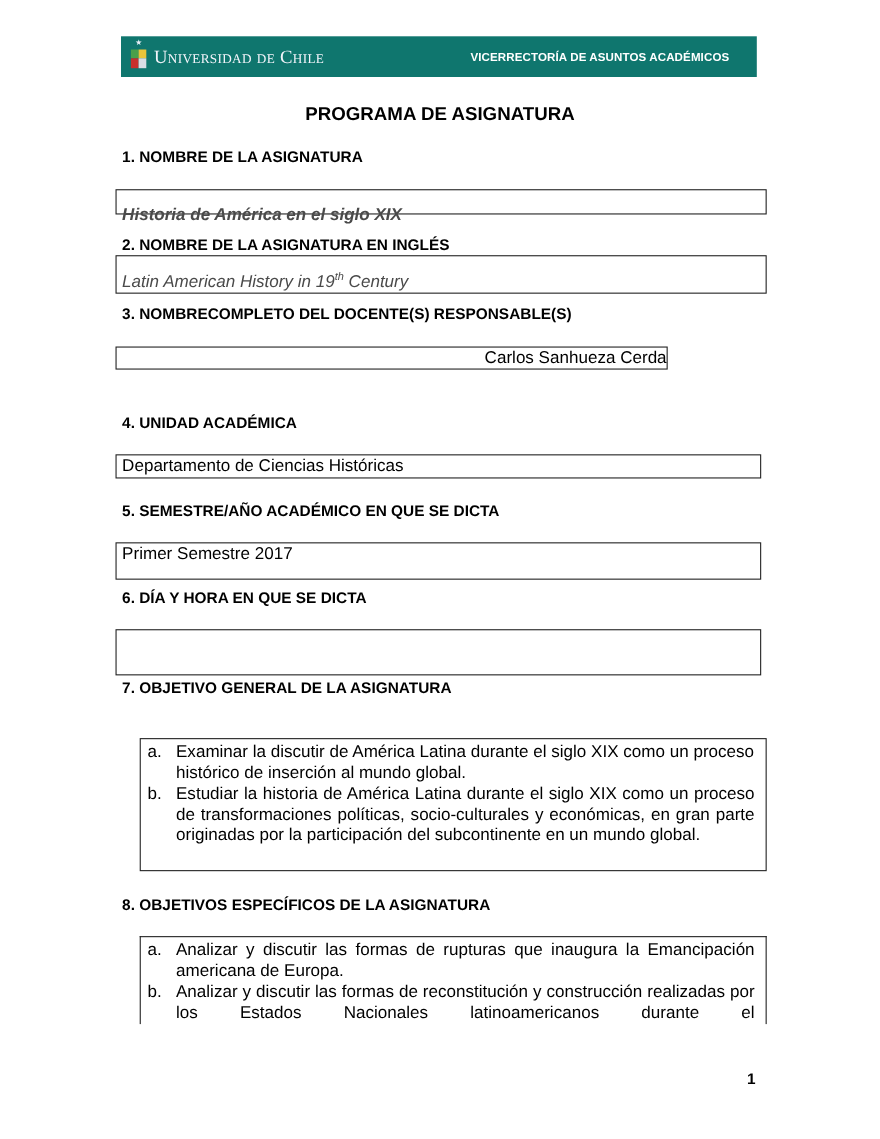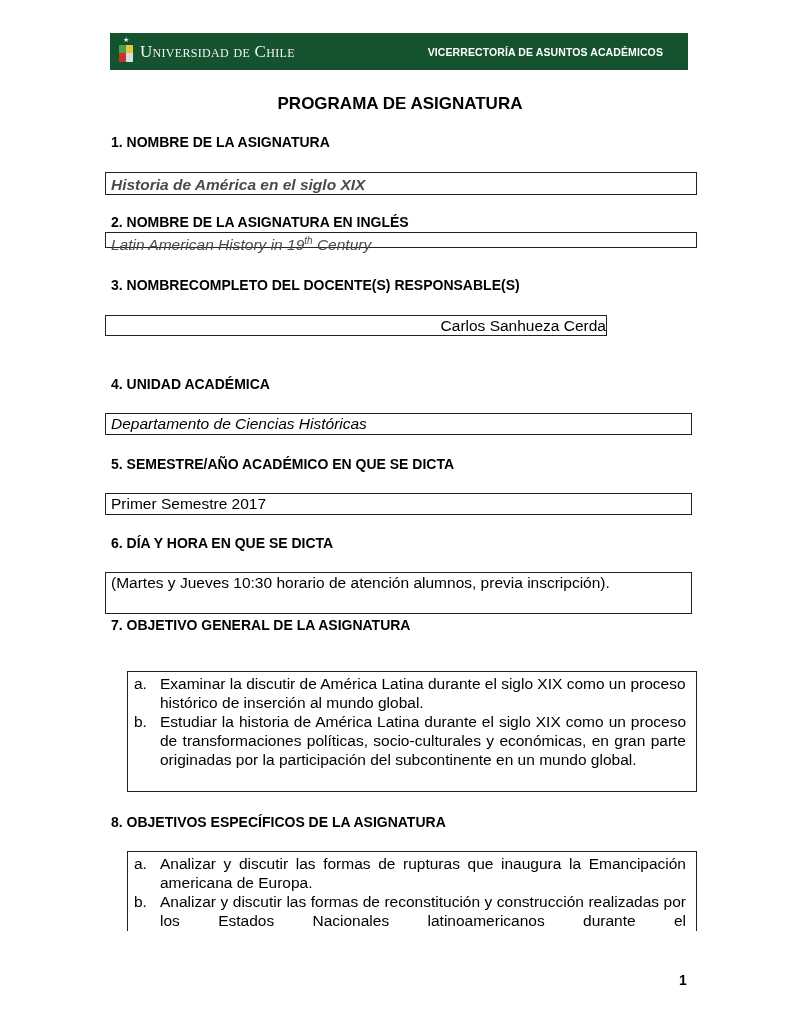--- a/index.html
+++ b/index.html
@@ -1,19 +1,19 @@
 <!DOCTYPE html>
 <html><head>
 <meta charset="utf-8">
 <style>
   html, body { margin: 0; padding: 0; background: #ffffff; }
   body { width: 800px; height: 1035px; position: relative; overflow: hidden;
          font-family: "Liberation Sans", sans-serif; color: #000; }
   .banner { position: absolute; left: 110px; top: 33px; width: 578px; height: 37px;
-            background: #14532d; }
+            background: #0f766e; }
   .crest { position: absolute; left: 9px; top: 4px; width: 14px; height: 30px; }
   .crest .star { position: absolute; left: 4px; top: -1px; color: #e9eef8; font-size: 7px; line-height: 7px; }
   .crest .q1 { position: absolute; left: 0; top: 8px; width: 7px; height: 8px; background: #4aa04a; }
   .crest .q2 { position: absolute; left: 7px; top: 8px; width: 7px; height: 8px; background: #e8c53a; }
   .crest .q3 { position: absolute; left: 0; top: 16px; width: 7px; height: 9px; background: #c8302c; }
   .crest .q4 { position: absolute; left: 7px; top: 16px; width: 7px; height: 9px; background: #d9dde4; }
   .uni-name { position: absolute; left: 30px; top: 10px; color: #f2f4fa; font-family: "Liberation Serif", serif;
               font-size: 17px; letter-spacing: 0.3px; font-variant: small-caps; line-height: 18px; white-space: nowrap; }
   .vice { position: absolute; right: 25px; top: 13px; color: #ffffff; font-weight: bold; font-size: 10.5px;
           letter-spacing: 0.1px; line-height: 12px; white-space: nowrap; }
@@ -44,47 +44,46 @@
       <span class="q3"></span>
       <span class="q4"></span>
   </div>
   <span class="uni-name">Universidad de Chile</span>
   <span class="vice">VICERRECTORÍA DE ASUNTOS ACADÉMICOS</span>
 </div>
 
 <div class="title">PROGRAMA DE ASIGNATURA</div>
 
 <div class="h" style="top:133px">1. NOMBRE DE LA ASIGNATURA</div>
-<div class="box gray-italic bold" style="left:105px; top:172px; width:592px; height:23px; padding-top:2px;">
+<div class="box gray-italic bold" style="left:105px; top:172px; width:592px; height:23px; padding-top:13px;">
   <span>Historia de América en el siglo XIX</span>
 </div>
 
 <div class="h" style="top:213px">2. NOMBRE DE LA ASIGNATURA EN INGLÉS</div>
-<div class="box gray-italic" style="left:105px; top:232px; width:592px; height:16px; padding-top:2px;">
+<div class="box gray-italic" style="left:105px; top:232px; width:592px; height:35px; padding-top:14px;">
   <span><span>Latin American History in 19</span><sup>th</sup><span> Century</span></span>
 </div>
 
 <div class="h" style="top:276px">3. NOMBRECOMPLETO DEL DOCENTE(S) RESPONSABLE(S)</div>
 <div class="box" style="left:105px; top:315px; width:502px; height:21px;text-align:right;">
   <span>Carlos Sanhueza Cerda</span>
 </div>
 
 <div class="h" style="top:375px">4. UNIDAD ACADÉMICA</div>
-<div class="box" style="left:105px; top:413px; width:587px; height:22px;font-style:italic;">
+<div class="box" style="left:105px; top:413px; width:587px; height:22px;">
   <span>Departamento de Ciencias Históricas</span>
 </div>
 
 <div class="h" style="top:455px">5. SEMESTRE/AÑO ACADÉMICO EN QUE SE DICTA</div>
-<div class="box" style="left:105px; top:493px; width:587px; height:22px;">
+<div class="box" style="left:105px; top:493px; width:587px; height:34px;">
   <span>Primer Semestre 2017</span>
 </div>
 
 <div class="h" style="top:534px">6. DÍA Y HORA EN QUE SE DICTA</div>
 <div class="box" style="left:105px; top:572px; width:587px; height:42px;">
-  <div>(Martes y Jueves 10:30 horario de atención alumnos, previa inscripción).</div>
 </div>
 
 <div class="h" style="top:616px">7. OBJETIVO GENERAL DE LA ASIGNATURA</div>
 <div class="box list" style="left:127px; top:671px; width:570px; height:121px;">
   <div class="li">
     <span class="mk">a.</span>
     <span class="tx" style="text-align:left">Examinar la discutir de América Latina durante el siglo XIX como un proceso histórico de inserción al mundo global.</span>
   </div>
   <div class="li">
     <span class="mk">b.</span>

